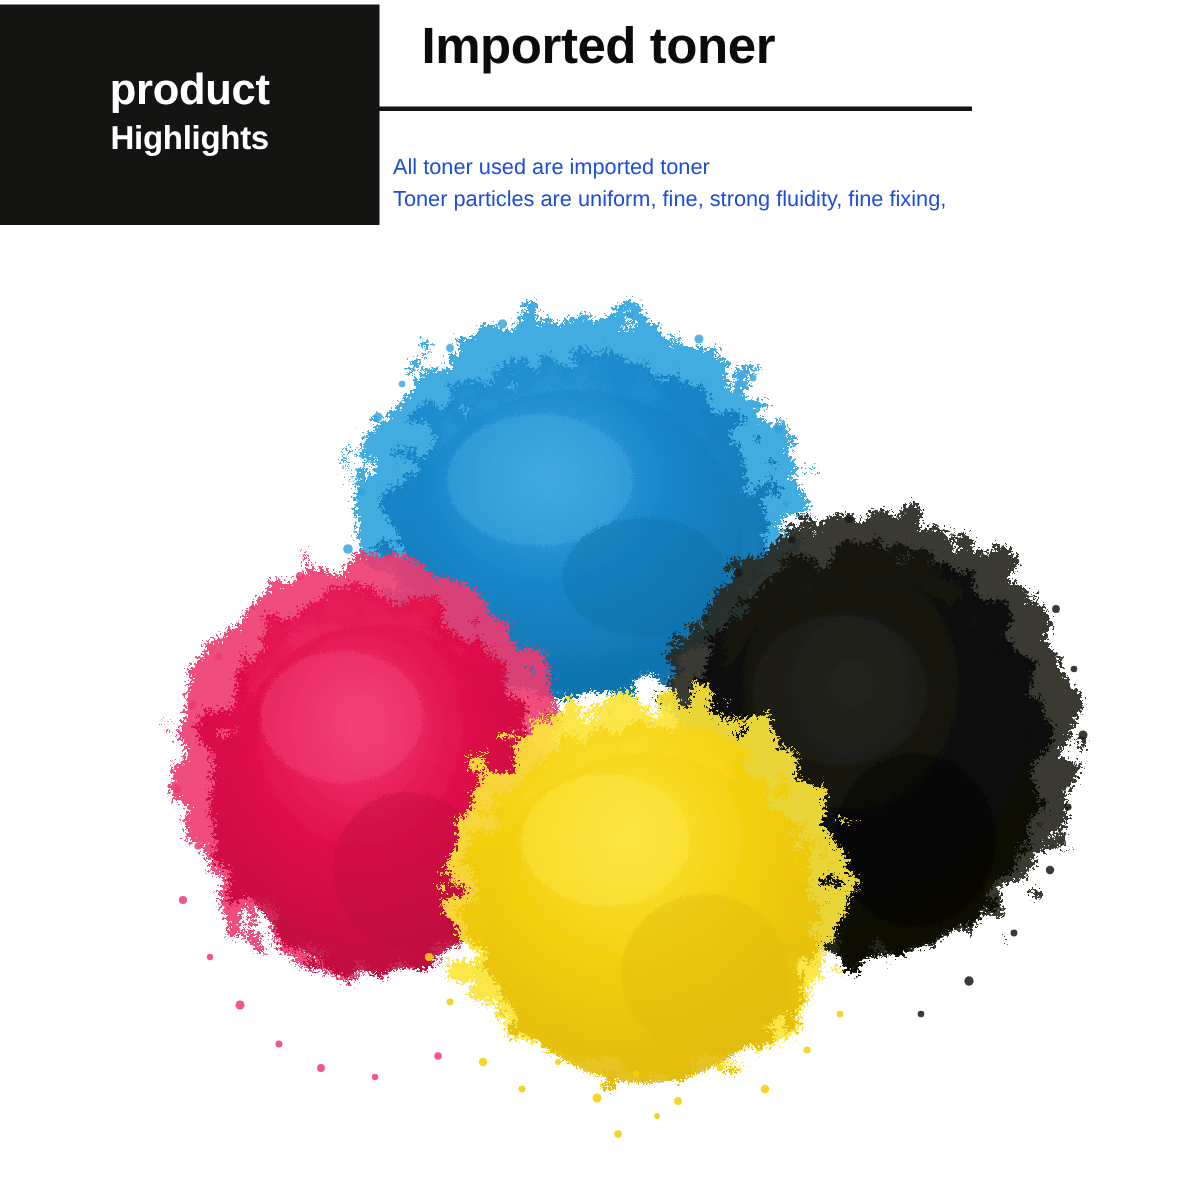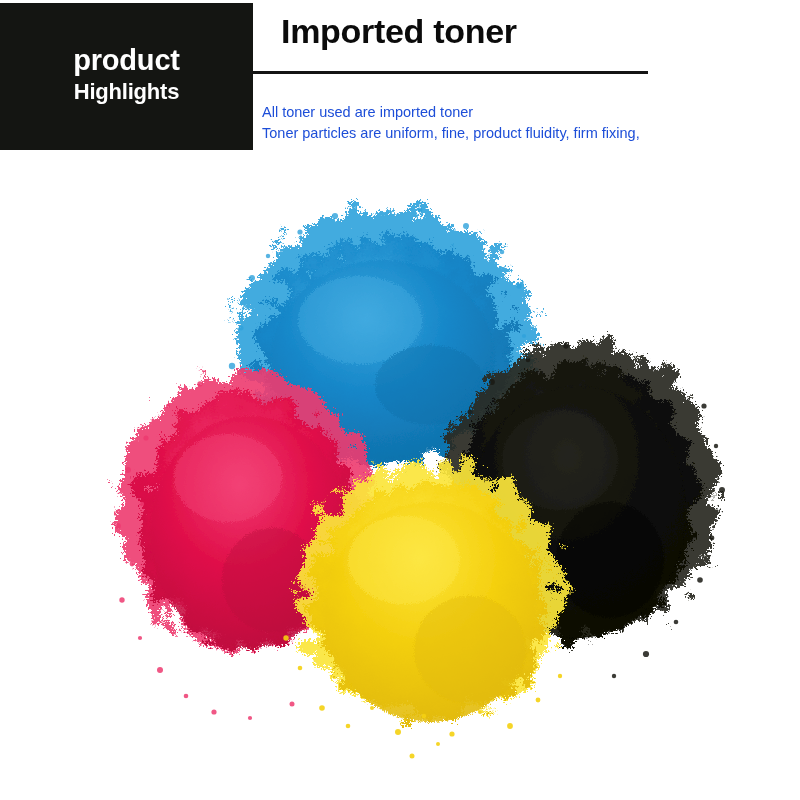--- a/index.html
+++ b/index.html
@@ -104,21 +104,21 @@
     <span class="badge-line-1">product</span>
     <span class="badge-line-2">Highlights</span>
   </div>
 
   <div id="header-title">Imported toner</div>
 
   <div id="title-rule"></div>
 
   <div id="header-body">
     <span class="body-line">All toner used are imported toner</span>
-    <span class="body-line">Toner particles are uniform, fine, product fluidity, firm fixing,</span>
+    <span class="body-line">Toner particles are uniform, fine, strong fluidity, fine fixing,</span>
   </div>
 </div>
 
 <div id="toner-photo">
   <svg width="800" height="640" viewBox="0 0 800 640">
     <defs>
 
       <filter id="powderTex" x="-25%" y="-25%" width="150%" height="150%">
         <feTurbulence type="fractalNoise" baseFrequency="0.9" numOctaves="4" seed="7" result="n"></feTurbulence>
         <feDisplacementMap in="SourceGraphic" in2="n" scale="7" xChannelSelector="R" yChannelSelector="G"></feDisplacementMap>

